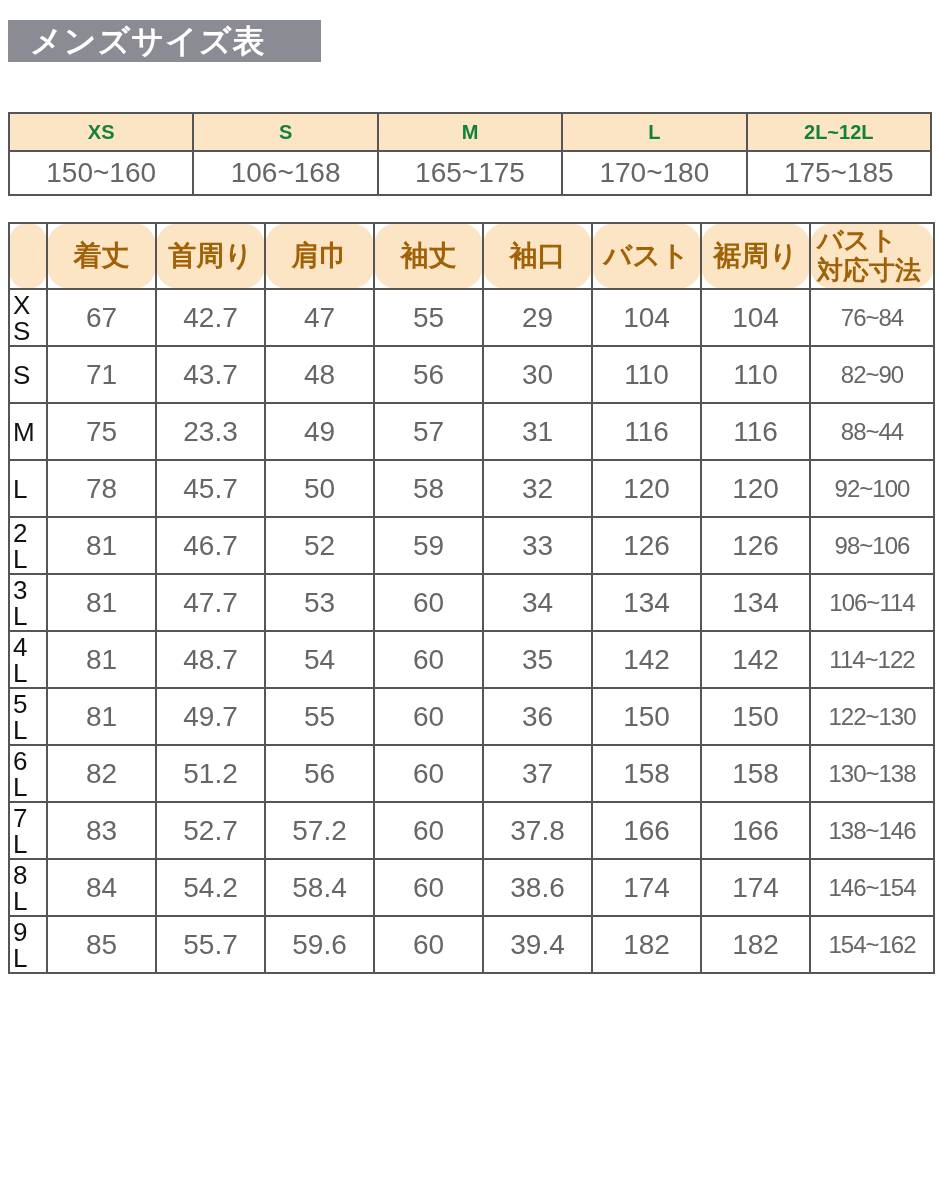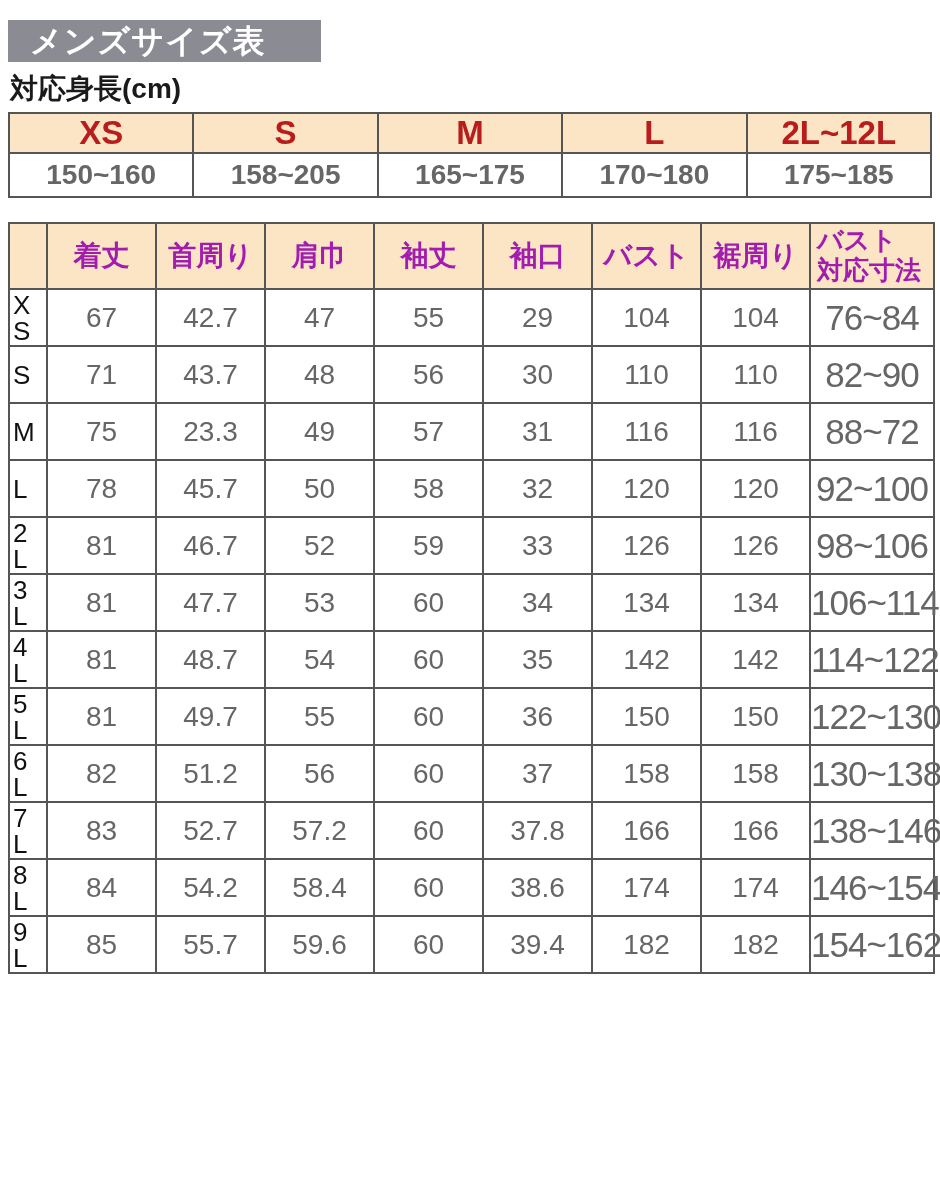--- a/index.html
+++ b/index.html
@@ -49,43 +49,44 @@
   }
   .height-table {
     position: absolute;
     left: 8px;
     top: 112px;
     width: 924px;
   }
   .height-table th {
     background: #fbe5c5;
     height: 36px;
-    font-size: 33px;
+    font-size: 20px;
     font-weight: bold;
-    color: #b91c1c;
+    color: #15803d;
   }
   .height-table td {
     height: 42px;
     font-size: 28px;
-    font-weight: bold;
+    font-weight: normal;
     color: #666666;
     background: #ffffff;
   }
   .size-table {
     position: absolute;
     left: 8px;
     top: 222px;
     width: 924px;
   }
   .size-table thead th {
     background: #fbe5c5;
     height: 64px;
     font-size: 28px;
     font-weight: bold;
-    color: #a21caf;
+    color: #a16207;
+    border-radius: 23px;
   }
   .size-table thead th.multiline {
     font-size: 26px;
     line-height: 1.15;
     text-align: left;
     padding-left: 6px;
     white-space: pre-line;
   }
   .size-table col.size-col   { width: 38px; }
   .size-table col.num-col    { width: 109px; }
@@ -100,47 +101,46 @@
     background: #ffffff;
     font-size: 26px;
     font-weight: normal;
     color: #111111;
     line-height: 26px;
     white-space: pre-line;
     text-align: left;
     padding-left: 3px;
   }
   .size-table tbody td.range-cell {
-    font-size: 35px;
+    font-size: 24px;
     letter-spacing: -1px;
   }
 </style>
 </head>
 <body>
 
 <div class="page">
 
   <div class="title-bar">メンズサイズ表</div>
 
-  <div class="height-label">対応身長(cm)</div>
 
   <table class="height-table">
     <thead>
       <tr>
           <th>XS</th>
           <th>S</th>
           <th>M</th>
           <th>L</th>
           <th>2L~12L</th>
         </tr>
     </thead>
     <tbody>
       <tr>
           <td>150~160</td>
-          <td>158~205</td>
+          <td>106~168</td>
           <td>165~175</td>
           <td>170~180</td>
           <td>175~185</td>
         </tr>
     </tbody>
   </table>
 
   <table class="size-table">
     <colgroup>
         <col class="size-col">
@@ -193,21 +193,21 @@
         </tr>
         <tr>
           <th class="size-cell">M</th>
           <td>75</td>
           <td>23.3</td>
           <td>49</td>
           <td>57</td>
           <td>31</td>
           <td>116</td>
           <td>116</td>
-          <td class="range-cell">88~72</td>
+          <td class="range-cell">88~44</td>
         </tr>
         <tr>
           <th class="size-cell">L</th>
           <td>78</td>
           <td>45.7</td>
           <td>50</td>
           <td>58</td>
           <td>32</td>
           <td>120</td>
           <td>120</td>

